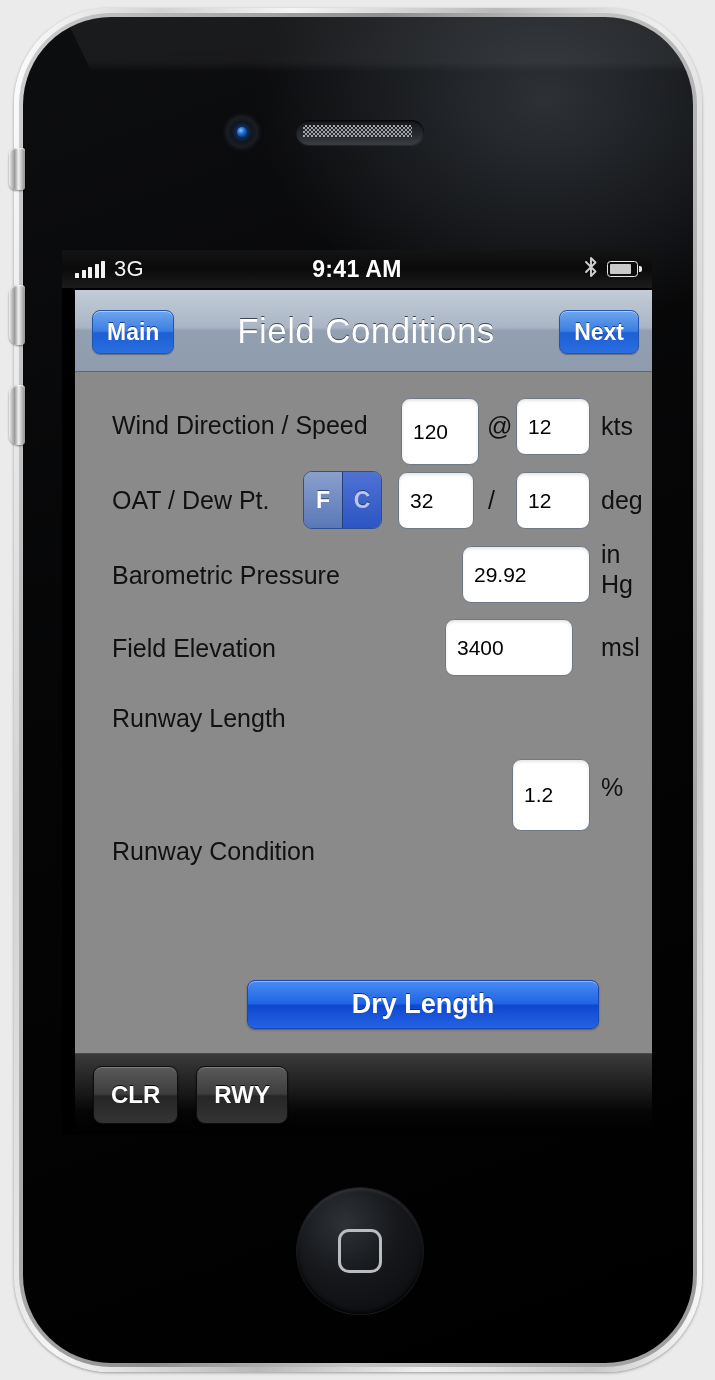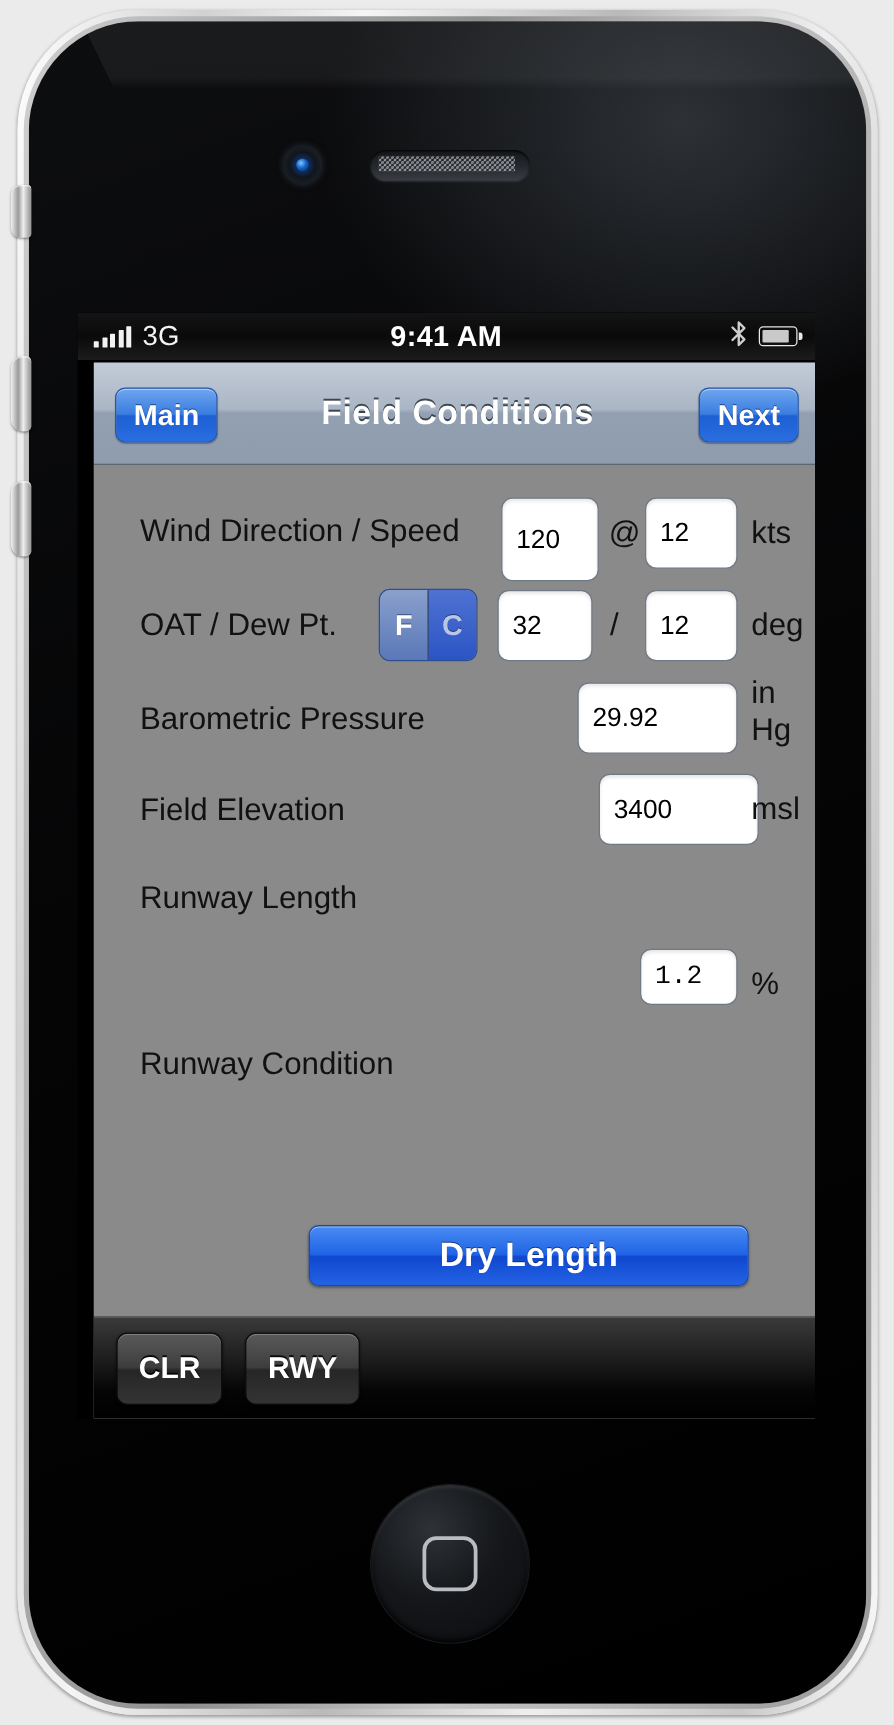--- a/index.html
+++ b/index.html
@@ -150,21 +150,21 @@
   }
 
   
   #nav-bar {
     position: relative; height: 82px;
     background: linear-gradient(#c3ccd8 0%, #aab6c5 46%, #93a0b1 50%, #8e9cae 100%);
     border-bottom: 1px solid #5d6673;
     display:flex; align-items:center; justify-content:center;
   }
   #nav-title {
-    color:#fff; font-size: 27px; font-weight: bold; letter-spacing: .4px;
+    color:#fff; font-size: 35px; font-weight: normal; letter-spacing: .4px;
     text-shadow: 0 -1.5px 0 rgba(40,50,62,.85);
   }
   .nav-btn {
     position:absolute; top: 20px;
     padding: 0 14px; height: 44px; line-height: 42px;
     border-radius: 8px;
     border: 1px solid #2255ac;
     background: linear-gradient(#6ea5ee 0%, #3b7ee0 48%, #1d5fd4 52%, #2a6ee0 100%);
     color:#fff; font-size: 23px; font-weight: bold;
     text-shadow: 0 -1px 0 rgba(16,48,110,.8);
@@ -310,30 +310,30 @@
 
           <div class="form-row" style="height:76px;">
             <span class="row-label">Barometric Pressure</span>
             <span class="field abs" style="left:387px; top:9px; width:128px; height:57px;">29.92</span>
             <span class="unit abs" style="left:526px; top:2px; line-height:30px;">in</span>
             <span class="unit abs" style="left:526px; top:32px; line-height:30px;">Hg</span>
           </div>
 
           <div class="form-row" style="height:70px;">
             <span class="row-label">Field Elevation</span>
-            <span class="field abs" style="left:404px; top:6px; width:128px; height:57px;">3400</span>
+            <span class="field abs" style="left:370px; top:6px; width:128px; height:57px;">3400</span>
             <span class="unit abs" style="left:526px; top:20px;">msl</span>
           </div>
 
           <div class="form-row" style="height:70px;">
             <span class="row-label">Runway Length</span>
           </div>
 
           <div class="form-row" style="height:70px;">
-            <span class="field abs" style="left:437px; top:6px; width:78px; height:45px;font-family:Liberation Mono, monospace;">1.2</span>
+            <span class="field abs" style="left:437px; top:6px; width:78px; height:72px;">1.2</span>
             <span class="unit abs" style="left:526px; top:20px;">%</span>
           </div>
 
 
           <div class="form-row" style="height:56px;">
             <span class="row-label">Runway Condition</span>
           </div>
 
           <div id="runway-condition-button">Dry Length</div>
 

